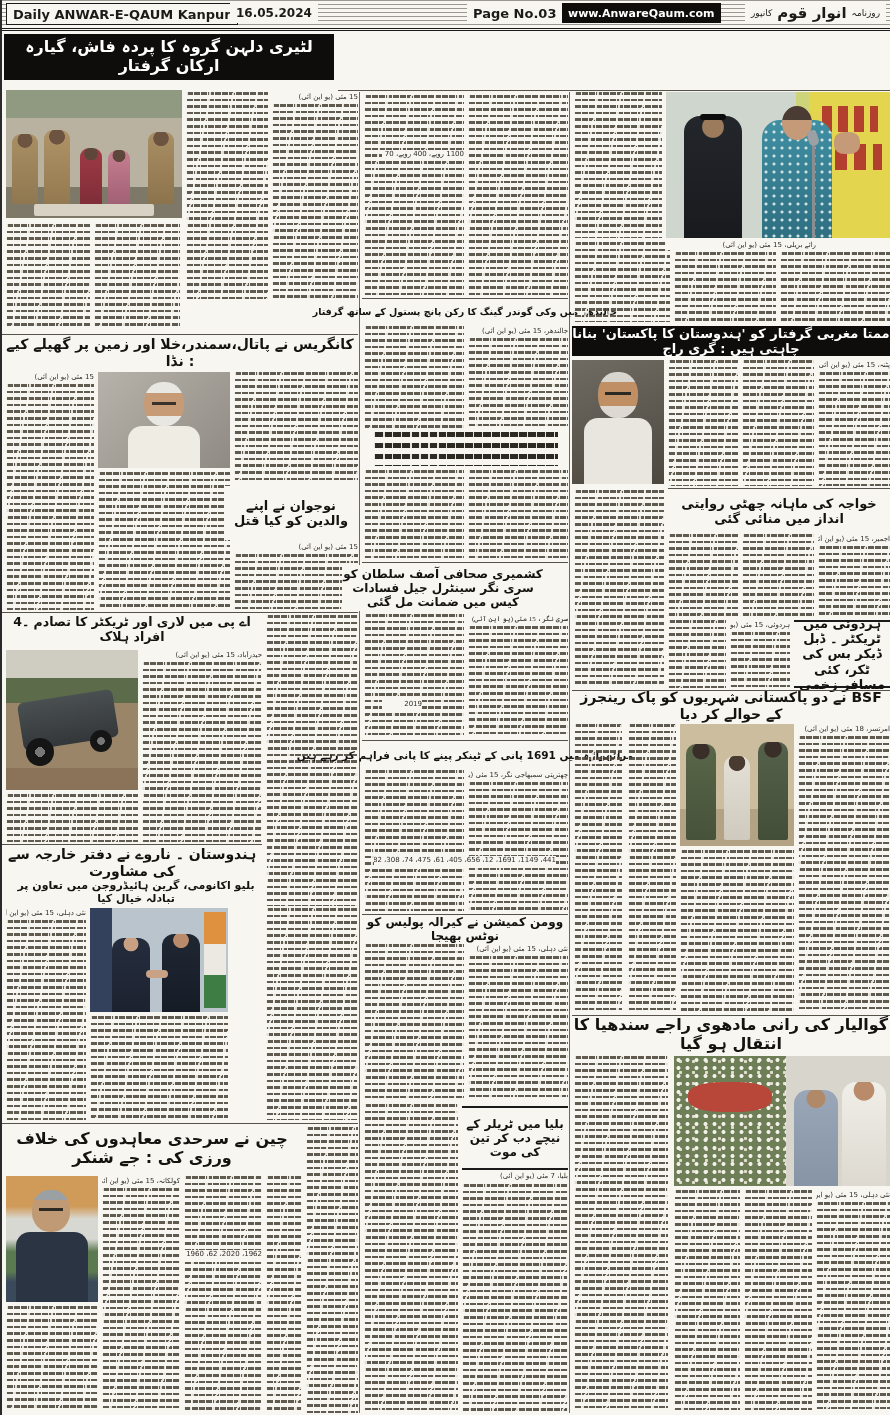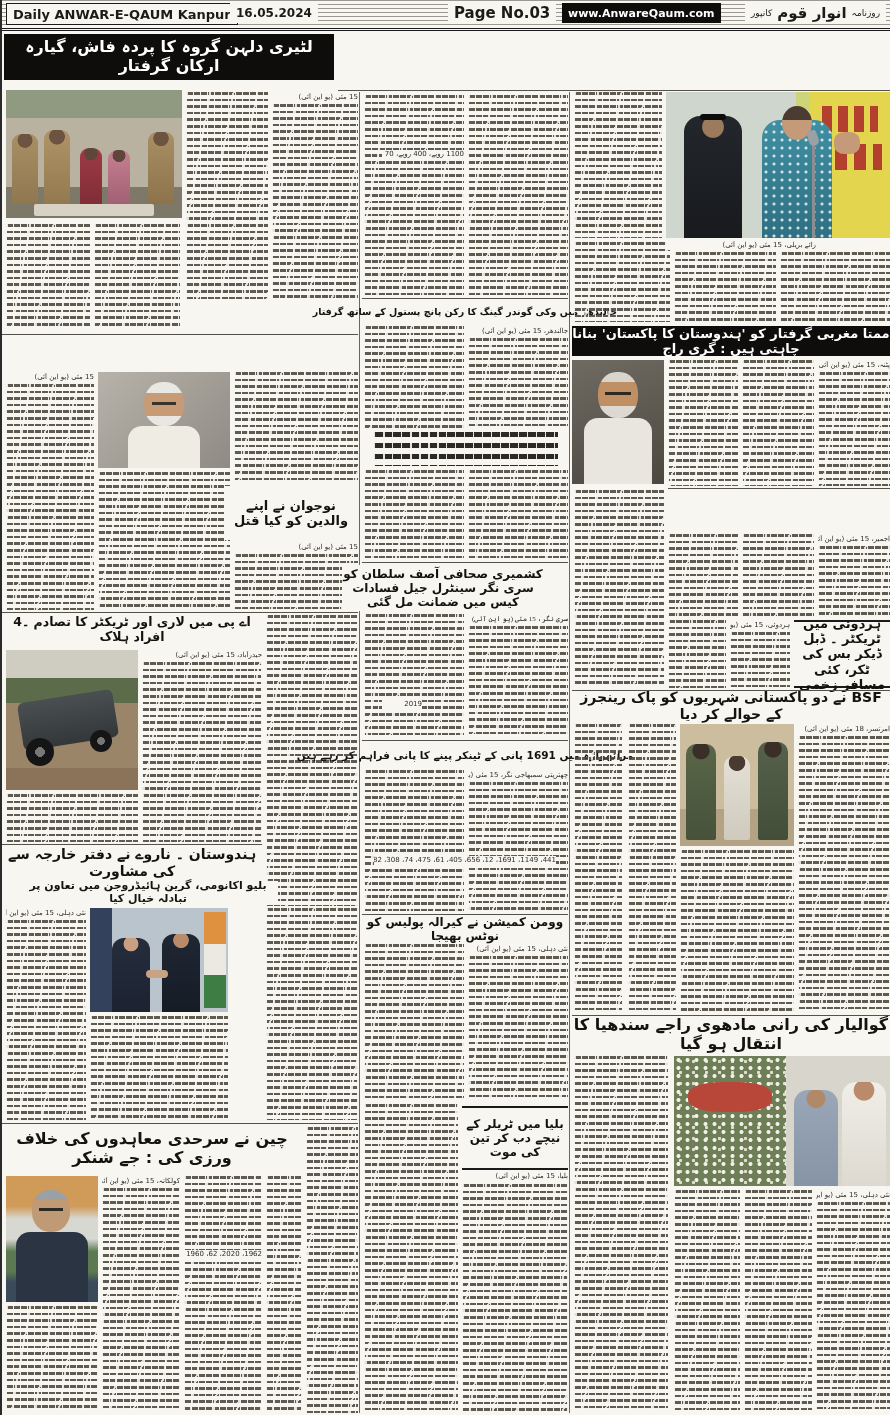--- a/index.html
+++ b/index.html
@@ -45,21 +45,21 @@
   .round{border-radius:50%;}
 </style>
 </head>
 <body>
 
 <div id="page">
 
   <div id="hdr">
     <div class="chip" style="left:4px;border:1px solid #1a1a1a;font-size:13px;">Daily ANWAR-E-QAUM Kanpur</div>
     <div class="chip" style="left:228px;font-size:12px;">16.05.2024</div>
-    <div class="chip" style="left:446px;font-size:15px;">Page No.03</div>
+    <div class="chip" style="left:465px;font-size:13px;">Page No.03</div>
     <div class="chip" style="left:560px;background:#0e0d0b;color:#fff;font-size:11px;">www.AnwareQaum.com</div>
     <div class="chip" style="right:6px;direction:rtl;gap:5px;">
       <span style="font-size:9px;font-weight:normal;">روزنامہ</span>
       <span style="font-size:15px;">انوار قوم</span>
       <span style="font-size:9px;font-weight:normal;">کانپور</span>
     </div>
   </div>
 
   <div class="h rev" style="left:2px;top:34px;width:330px;height:46px;font-size:16px;">لٹیری دلہن گروہ کا پردہ فاش، گیارہ ارکان گرفتار</div>
   <div class="hrule" style="left:336px;top:90px;width:552px;"></div>
@@ -76,20 +76,21 @@
     <div class="abs" style="left:102px;bottom:12px;width:22px;height:56px;border-radius:9px 9px 2px 2px;background:radial-gradient(circle at 50% 10%,#5e463a 0 12%,rgba(0,0,0,0) 13%),linear-gradient(#c77f92,#a05f73);"></div>
     <div class="abs" style="left:28px;bottom:2px;width:120px;height:12px;background:#d8d2c4;border-radius:2px;"></div>
   </div>
   <div class="txt" style="left:184px;top:92px;width:82px;height:210px;"></div>
   <div class="txt" style="left:270px;top:104px;width:86px;height:198px;"></div>
   <div class="dl" style="left:270px;top:93px;width:86px;">15 مئی (یو این آئی)</div>
   <div class="txt" style="left:4px;top:224px;width:84px;height:104px;"></div>
   <div class="txt" style="left:92px;top:224px;width:86px;height:104px;"></div>
   <div class="hrule" style="left:0px;top:334px;width:356px;"></div>
 
+  <div class="h" style="left:0px;top:338px;width:356px;height:30px;font-size:14px;">کانگریس نے پاتال،سمندر،خلا اور زمین پر گھپلے کیے : نڈا</div>
   <div class="ph" style="left:96px;top:372px;width:132px;height:96px;">
     <div class="abs" style="inset:0;background:linear-gradient(135deg,#b7b3aa,#8f8b84);"></div>
     <div class="abs" style="left:46px;top:10px;width:40px;height:44px;border-radius:46%;background:linear-gradient(180deg,#e9e7e2 0 26%,#c79b76 26% 78%,#e9e7e2 78%);"></div>
     <div class="abs" style="left:54px;top:30px;width:24px;height:3px;background:#3a332c;"></div>
     <div class="abs" style="left:30px;top:54px;width:72px;height:42px;border-radius:14px 14px 0 0;background:#efece4;"></div>
   </div>
   <div class="txt" style="left:4px;top:384px;width:88px;height:226px;"></div>
   <div class="dl" style="left:4px;top:373px;width:88px;">15 مئی (یو این آئی)</div>
   <div class="txt" style="left:96px;top:472px;width:132px;height:138px;"></div>
   <div class="txt" style="left:232px;top:372px;width:124px;height:110px;"></div>
@@ -107,21 +108,21 @@
     <div class="abs round" style="left:84px;top:80px;width:22px;height:22px;background:radial-gradient(circle,#777 0 24%,#151515 25%);"></div>
     <div class="abs" style="left:0;bottom:0;width:132px;height:22px;background:#8a7358;"></div>
   </div>
   <div class="txt" style="left:140px;top:662px;width:120px;height:180px;"></div>
   <div class="dl" style="left:140px;top:651px;width:120px;">حیدرآباد، 15 مئی (یو این آئی)</div>
   <div class="txt" style="left:264px;top:615px;width:92px;height:291px;"></div>
   <div class="txt" style="left:4px;top:794px;width:132px;height:48px;"></div>
   <div class="hrule" style="left:0px;top:844px;width:260px;"></div>
 
   <div class="h" style="left:0px;top:847px;width:260px;height:32px;font-size:14px;">ہندوستان ۔ ناروے نے دفتر خارجہ سے کی مشاورت</div>
-  <div class="h" style="left:16px;top:881px;width:260px;height:24px;font-size:11px;">بلیو اکانومی، گرین ہائیڈروجن میں تعاون پر تبادلہ خیال کیا</div>
+  <div class="h" style="left:4px;top:881px;width:260px;height:24px;font-size:11px;">بلیو اکانومی، گرین ہائیڈروجن میں تعاون پر تبادلہ خیال کیا</div>
   <div class="ph" style="left:88px;top:908px;width:138px;height:104px;">
     <div class="abs" style="inset:0;background:linear-gradient(90deg,#33415c 0 16%,#b9c4cc 16% 80%,#b9c4cc 80%);"></div>
     <div class="abs" style="right:2px;top:4px;width:22px;height:96px;background:linear-gradient(180deg,#e0913f 0 33%,#ece9e2 33% 66%,#3e7d44 66%);"></div>
     <div class="abs" style="left:22px;bottom:0;width:38px;height:74px;border-radius:12px 12px 0 0;background:radial-gradient(circle at 50% 8%,#caa083 0 10%,rgba(0,0,0,0) 11%),linear-gradient(#252d3d,#1c2230);"></div>
     <div class="abs" style="left:72px;bottom:0;width:38px;height:78px;border-radius:12px 12px 0 0;background:radial-gradient(circle at 50% 8%,#b98b6a 0 10%,rgba(0,0,0,0) 11%),linear-gradient(#1f2733,#161c26);"></div>
     <div class="abs" style="left:56px;bottom:34px;width:22px;height:8px;border-radius:4px;background:#c9a184;"></div>
   </div>
   <div class="txt" style="left:4px;top:920px;width:80px;height:200px;"></div>
   <div class="dl" style="left:4px;top:909px;width:80px;">نئی دہلی، 15 مئی (یو این آئی)</div>
   <div class="txt" style="left:264px;top:908px;width:92px;height:212px;"></div>
@@ -172,21 +173,21 @@
   <div class="hrule" style="left:360px;top:914px;width:206px;"></div>
 
   <div class="h" style="left:360px;top:917px;width:206px;height:24px;font-size:12px;">وومن کمیشن نے کیرالہ پولیس کو نوٹس بھیجا</div>
   <div class="txt" style="left:362px;top:944px;width:100px;height:156px;"></div>
   <div class="txt" style="left:466px;top:956px;width:100px;height:144px;"></div>
   <div class="dl" style="left:466px;top:945px;width:100px;">نئی دہلی، 15 مئی (یو این آئی)</div>
 
   <div class="txt" style="left:362px;top:1104px;width:94px;height:308px;"></div>
   <div class="h boxed" style="left:460px;top:1106px;width:106px;height:60px;font-size:12px;text-align:center;">بلیا میں ٹریلر کے نیچے دب کر تین کی موت</div>
   <div class="txt" style="left:460px;top:1184px;width:106px;height:228px;"></div>
-  <div class="dl" style="left:460px;top:1172px;width:106px;">بلیا، 15 مئی (یو این آئی)</div>
+  <div class="dl" style="left:460px;top:1172px;width:106px;">بلیا، 7 مئی (یو این آئی)</div>
 
   <div class="ph" style="left:664px;top:92px;width:224px;height:146px;">
     <div class="abs" style="inset:0;background:linear-gradient(90deg,#cfd6cd 0 58%,#cdd47a 58% 64%,#e3d54d 64% 100%);"></div>
     <div class="abs" style="right:12px;top:14px;width:56px;height:26px;background:repeating-linear-gradient(90deg,#b3402e 0 10px,rgba(0,0,0,0) 10px 16px);"></div>
     <div class="abs" style="right:8px;top:52px;width:66px;height:26px;background:repeating-linear-gradient(90deg,#b3402e 0 12px,rgba(0,0,0,0) 12px 19px);"></div>
     <div class="abs" style="left:18px;bottom:0;width:58px;height:122px;border-radius:16px 16px 0 0;background:radial-gradient(circle at 50% 9%,#9c7a5c 0 9%,rgba(0,0,0,0) 10%),linear-gradient(#23262b,#181a1e);"></div>
     <div class="abs" style="left:34px;top:22px;width:26px;height:6px;border-radius:3px;background:#0c0c0c;"></div>
     <div class="abs" style="left:96px;bottom:0;width:70px;height:118px;border-radius:18px 18px 0 0;background:radial-gradient(circle,#cfe0e0 1px,rgba(0,0,0,0) 2px),linear-gradient(#3f8fa3,#2f6f82);background-size:8px 8px,auto;"></div>
     <div class="abs round" style="left:116px;top:14px;width:30px;height:34px;background:linear-gradient(180deg,#4a3b33 0 40%,#c59a78 40%);"></div>
     <div class="abs" style="left:146px;top:44px;width:3px;height:102px;background:#8b8e90;"></div>
@@ -205,20 +206,21 @@
     <div class="abs" style="left:26px;top:12px;width:40px;height:46px;border-radius:46%;background:linear-gradient(180deg,#d8d5cf 0 22%,#c08f64 22% 74%,#ddd9d2 74%);"></div>
     <div class="abs" style="left:33px;top:32px;width:26px;height:3px;background:#2c2822;"></div>
     <div class="abs" style="left:12px;top:58px;width:68px;height:66px;border-radius:14px 14px 0 0;background:#e9e6df;"></div>
   </div>
   <div class="txt" style="left:666px;top:360px;width:70px;height:126px;"></div>
   <div class="txt" style="left:740px;top:360px;width:72px;height:126px;"></div>
   <div class="txt" style="left:816px;top:372px;width:72px;height:114px;"></div>
   <div class="dl" style="left:816px;top:361px;width:72px;">پٹنہ، 15 مئی (یو این آئی)</div>
 
   <div class="hrule" style="left:666px;top:488px;width:222px;"></div>
+  <div class="h" style="left:666px;top:491px;width:222px;height:40px;font-size:13px;">خواجہ کی ماہانہ چھٹی روایتی انداز میں منائی گئی</div>
   <div class="txt" style="left:572px;top:490px;width:90px;height:198px;"></div>
   <div class="txt" style="left:666px;top:534px;width:70px;height:82px;"></div>
   <div class="txt" style="left:740px;top:534px;width:72px;height:82px;"></div>
   <div class="txt" style="left:816px;top:546px;width:72px;height:70px;"></div>
   <div class="dl" style="left:816px;top:535px;width:72px;">اجمیر، 15 مئی (یو این آئی)</div>
 
   <div class="h boxed" style="left:792px;top:620px;width:96px;height:64px;font-size:13px;">ہردوئی میں ٹریکٹر ۔ ڈبل ڈیکر بس کی ٹکر، کئی مسافر زخمی</div>
   <div class="txt" style="left:666px;top:620px;width:58px;height:68px;"></div>
   <div class="txt" style="left:728px;top:632px;width:60px;height:56px;"></div>
   <div class="dl" style="left:728px;top:621px;width:60px;">ہردوئی، 15 مئی (یو این آئی)</div>

